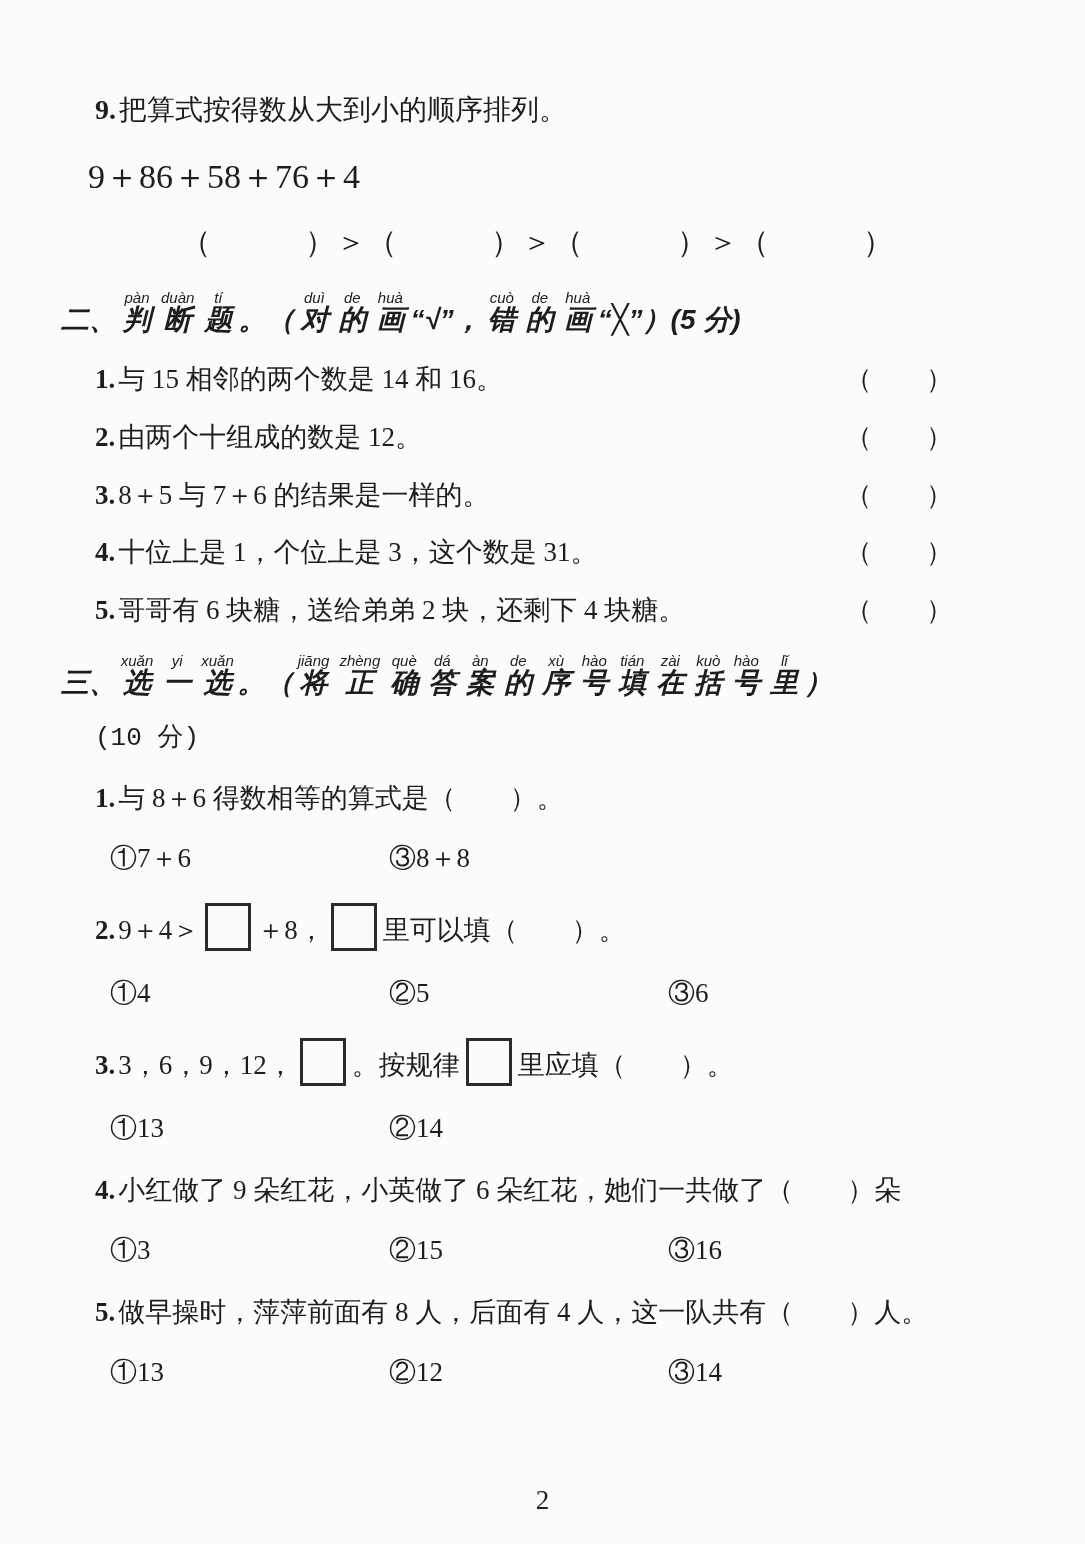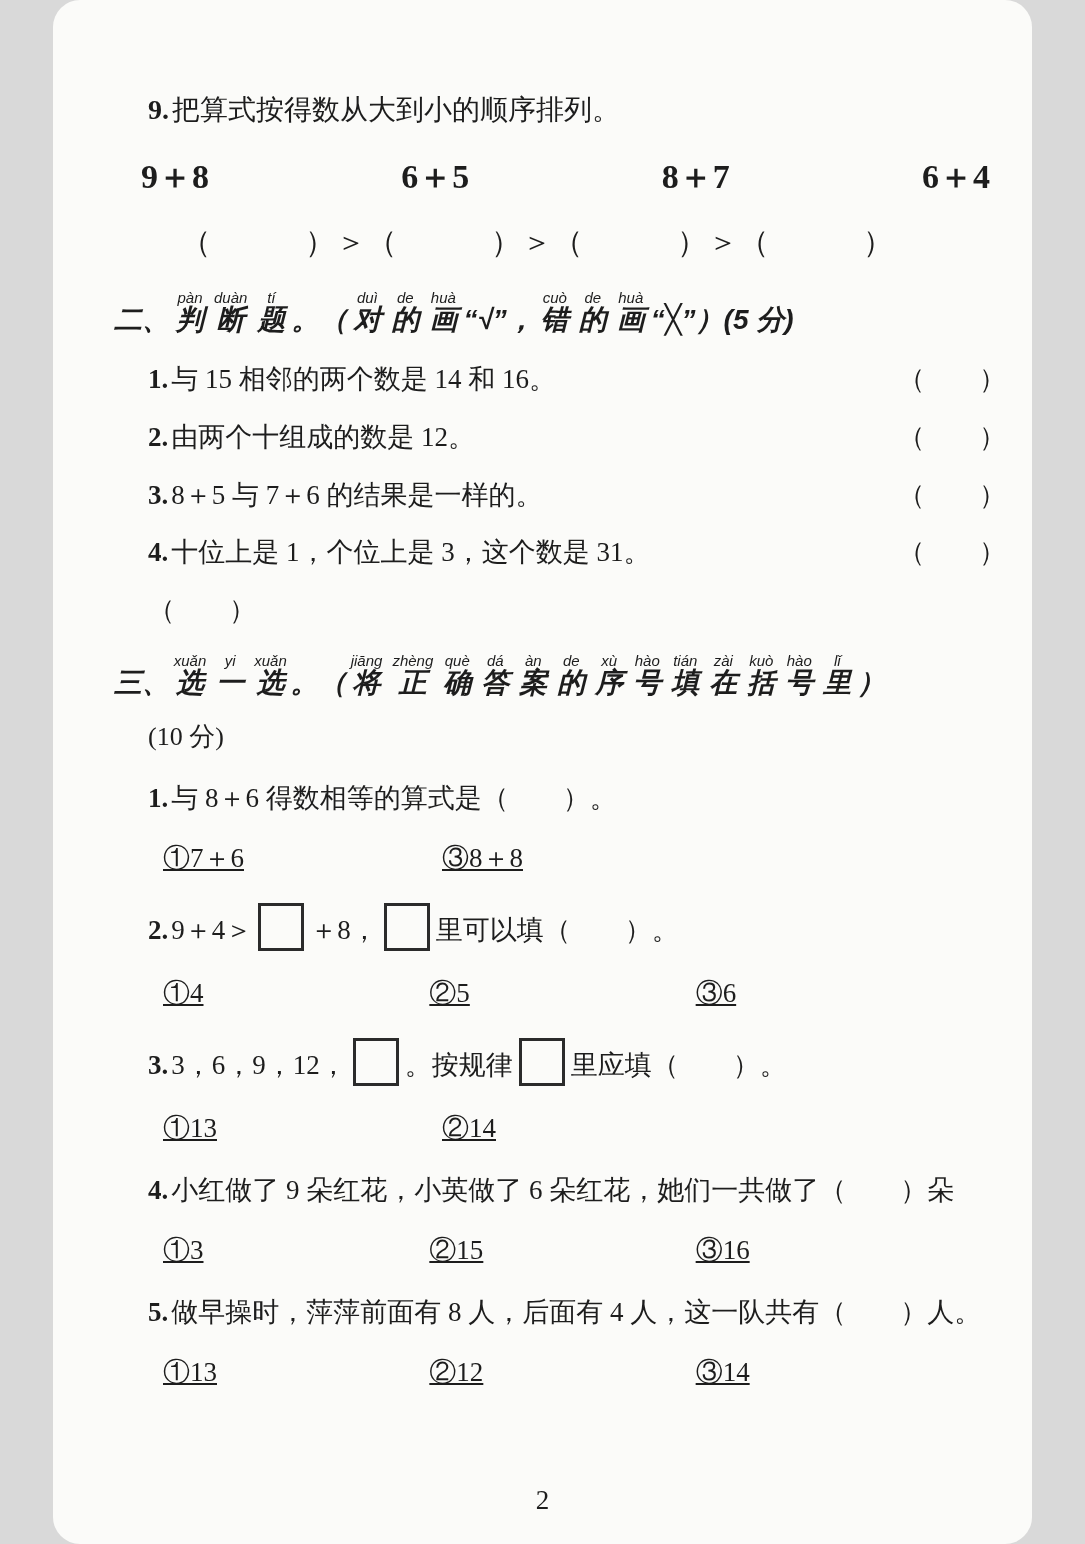--- a/index.html
+++ b/index.html
@@ -1,51 +1,50 @@
 <!DOCTYPE html>
 <html lang="zh"><head>
 <meta charset="utf-8">
 <style>
   html,body{margin:0;padding:0;background:#d9d9d9;}
   .page{
     position:relative;
-    width:979px;height:1544px;
+    width:1085px;height:1544px;
     margin:0 auto;
     background:#fbfbf9;
     color:#1d1d1d;
     font-family:"Liberation Serif","DejaVu Serif",serif;
     box-sizing:border-box;
     padding:92px 70px 0 60px;
     overflow:hidden;
-    border-radius:27px;
   }
   .num{font-weight:700;margin-right:3px;}
   
   .q9-title{font-size:28px;margin-left:35px;line-height:1.3;}
-  .expr-row{display:flex;justify-content:space-between;gap:46px;font-size:34px;margin-top:26px;transform:translateX(28px);font-weight:bold;}
+  .expr-row{display:flex;justify-content:flex-start;font-size:34px;margin-top:26px;transform:translateX(28px);}
   .order-row{text-align:center;font-size:30px;margin-top:22px;letter-spacing:1px;}
   
   h2.ruby-line{
     font-family:"Liberation Sans","DejaVu Sans",sans-serif;
     font-weight:700;font-size:28px;margin:28px 0 0 0;line-height:1.1;font-style:italic;
   }
   #sec3-heading{margin-top:26px;}
   ruby{ruby-position:over;margin:0 5px;}
   rt{font-size:15px;font-weight:400;font-family:"Liberation Sans","DejaVu Sans",sans-serif;letter-spacing:0;}
   .rb-plain{margin:0 1px;}
   
   .jrow{display:flex;justify-content:space-between;align-items:baseline;
         width:858px;margin:24px 0 0 35px;font-size:27px;line-height:1.25;}
   .jrow:first-of-type{margin-top:27px;}
   .jans{white-space:nowrap;}
   
-  .score-line{font-size:26px;margin:20px 0 0 35px;}
+  .score-line{font-size:26px;margin:20px 0 0 35px;font-family:Liberation Mono, monospace;}
   .stem{font-size:27px;margin:27px 0 0 35px;padding-left:30px;text-indent:-30px;width:905px;line-height:1.3;}
   .stem-cont{font-size:27px;margin:22px 0 0 53px;line-height:1.3;}
-  .options{display:flex;margin:24px 0 0 50px;font-size:27px;text-decoration:underline;}
+  .options{display:flex;margin:24px 0 0 50px;font-size:27px;}
   .opt{width:279px;}
   .sq{display:inline-block;width:46px;height:48px;border:3px solid #2b2b2b;
       vertical-align:-12px;margin:0 6px;background:#fbfbf9;box-sizing:border-box;}
   
   .footer{position:absolute;left:0;bottom:28px;width:100%;text-align:center;font-size:27px;}
 </style>
 </head>
 <body>
 
 <div class="page">
@@ -74,20 +73,21 @@
     </div>
     <div class="jrow">
       <span><b class="num">3.</b><span>8＋5 与 7＋6 的结果是一样的。</span></span>
       <span class="jans">（　　）</span>
     </div>
     <div class="jrow">
       <span><b class="num">4.</b><span>十位上是 1，个位上是 3，这个数是 31。</span></span>
       <span class="jans">（　　）</span>
     </div>
     <div class="jrow">
+      <span><b class="num">5.</b><span>哥哥有 6 块糖，送给弟弟 2 块，还剩下 4 块糖。</span></span>
       <span class="jans">（　　）</span>
     </div>
   </section>
 
   <section>
     <h2 class="ruby-line" id="sec3-heading"><span class="rb-plain">三、</span><ruby>选<rt>xuǎn</rt></ruby><ruby>一<rt>yi</rt></ruby><ruby>选<rt>xuǎn</rt></ruby><span class="rb-plain">。（</span><ruby>将<rt>jiāng</rt></ruby><ruby>正<rt>zhèng</rt></ruby><ruby>确<rt>què</rt></ruby><ruby>答<rt>dá</rt></ruby><ruby>案<rt>àn</rt></ruby><ruby>的<rt>de</rt></ruby><ruby>序<rt>xù</rt></ruby><ruby>号<rt>hào</rt></ruby><ruby>填<rt>tián</rt></ruby><ruby>在<rt>zài</rt></ruby><ruby>括<rt>kuò</rt></ruby><ruby>号<rt>hào</rt></ruby><ruby>里<rt>lǐ</rt></ruby><span class="rb-plain">）</span></h2>
     <div class="score-line">(10 分)</div>
 
     <div class="stem"><b class="num">1.</b><span>与 8＋6 得数相等的算式是（　　）。</span></div>
     <div class="options">

